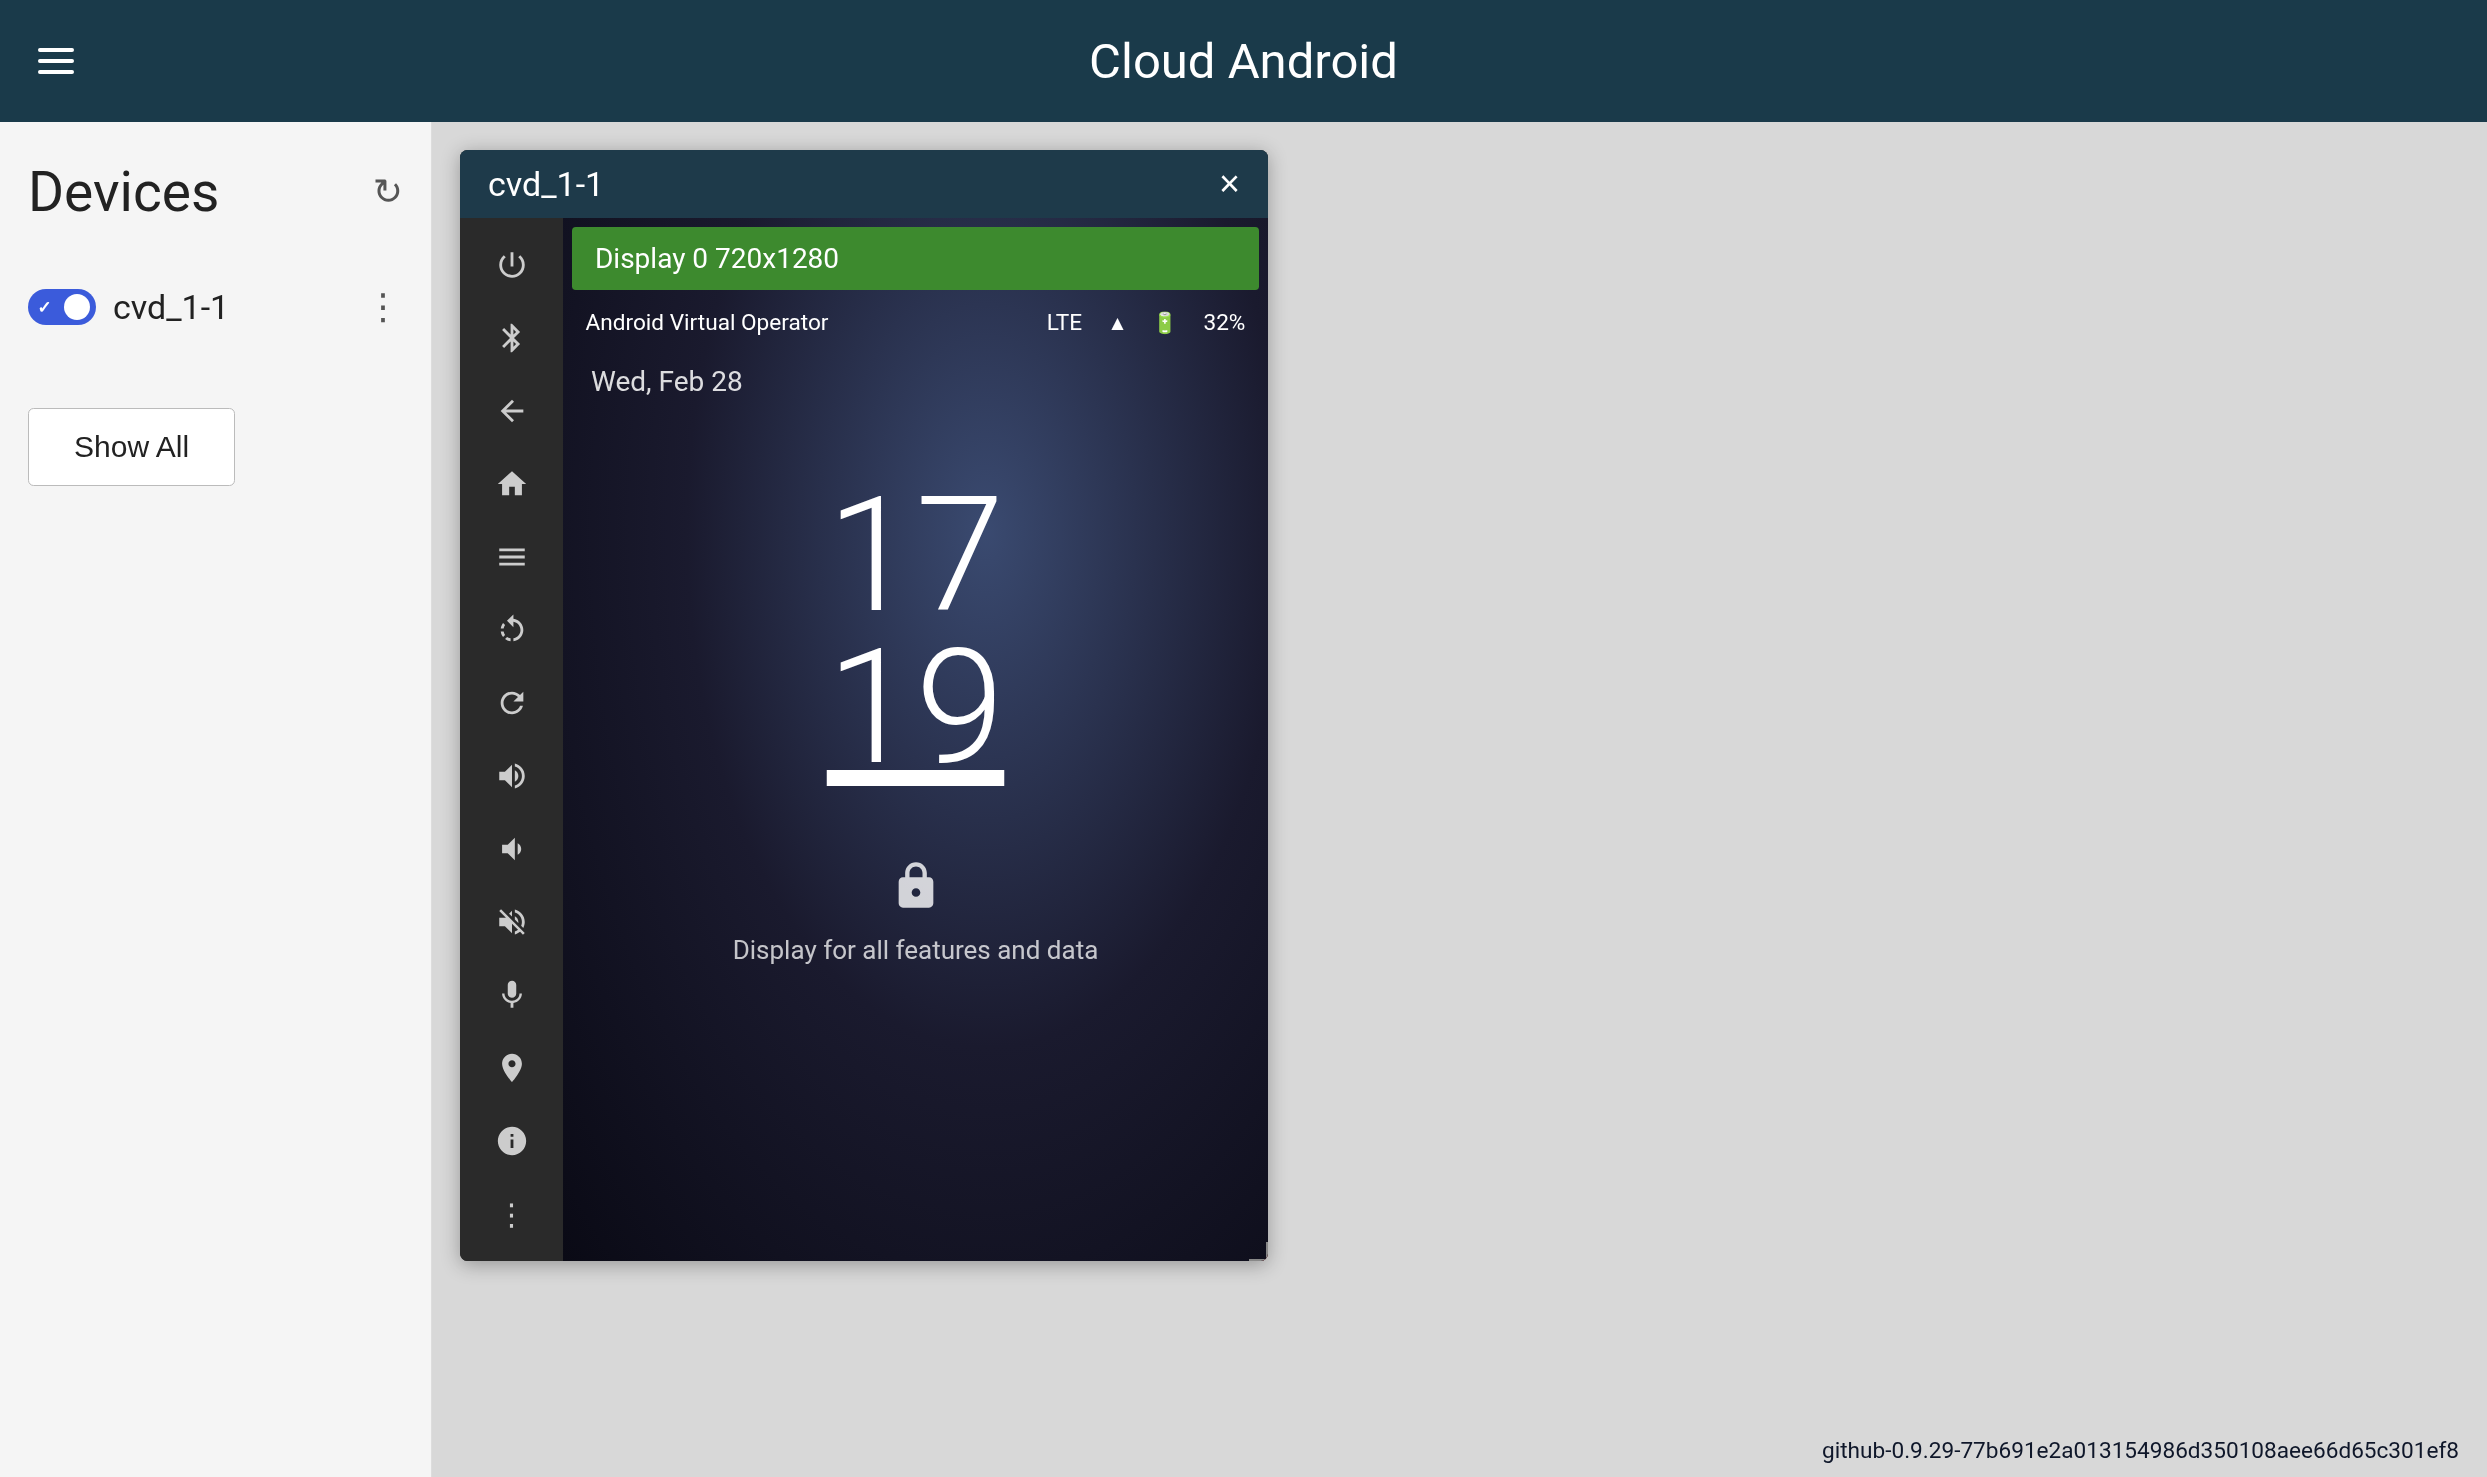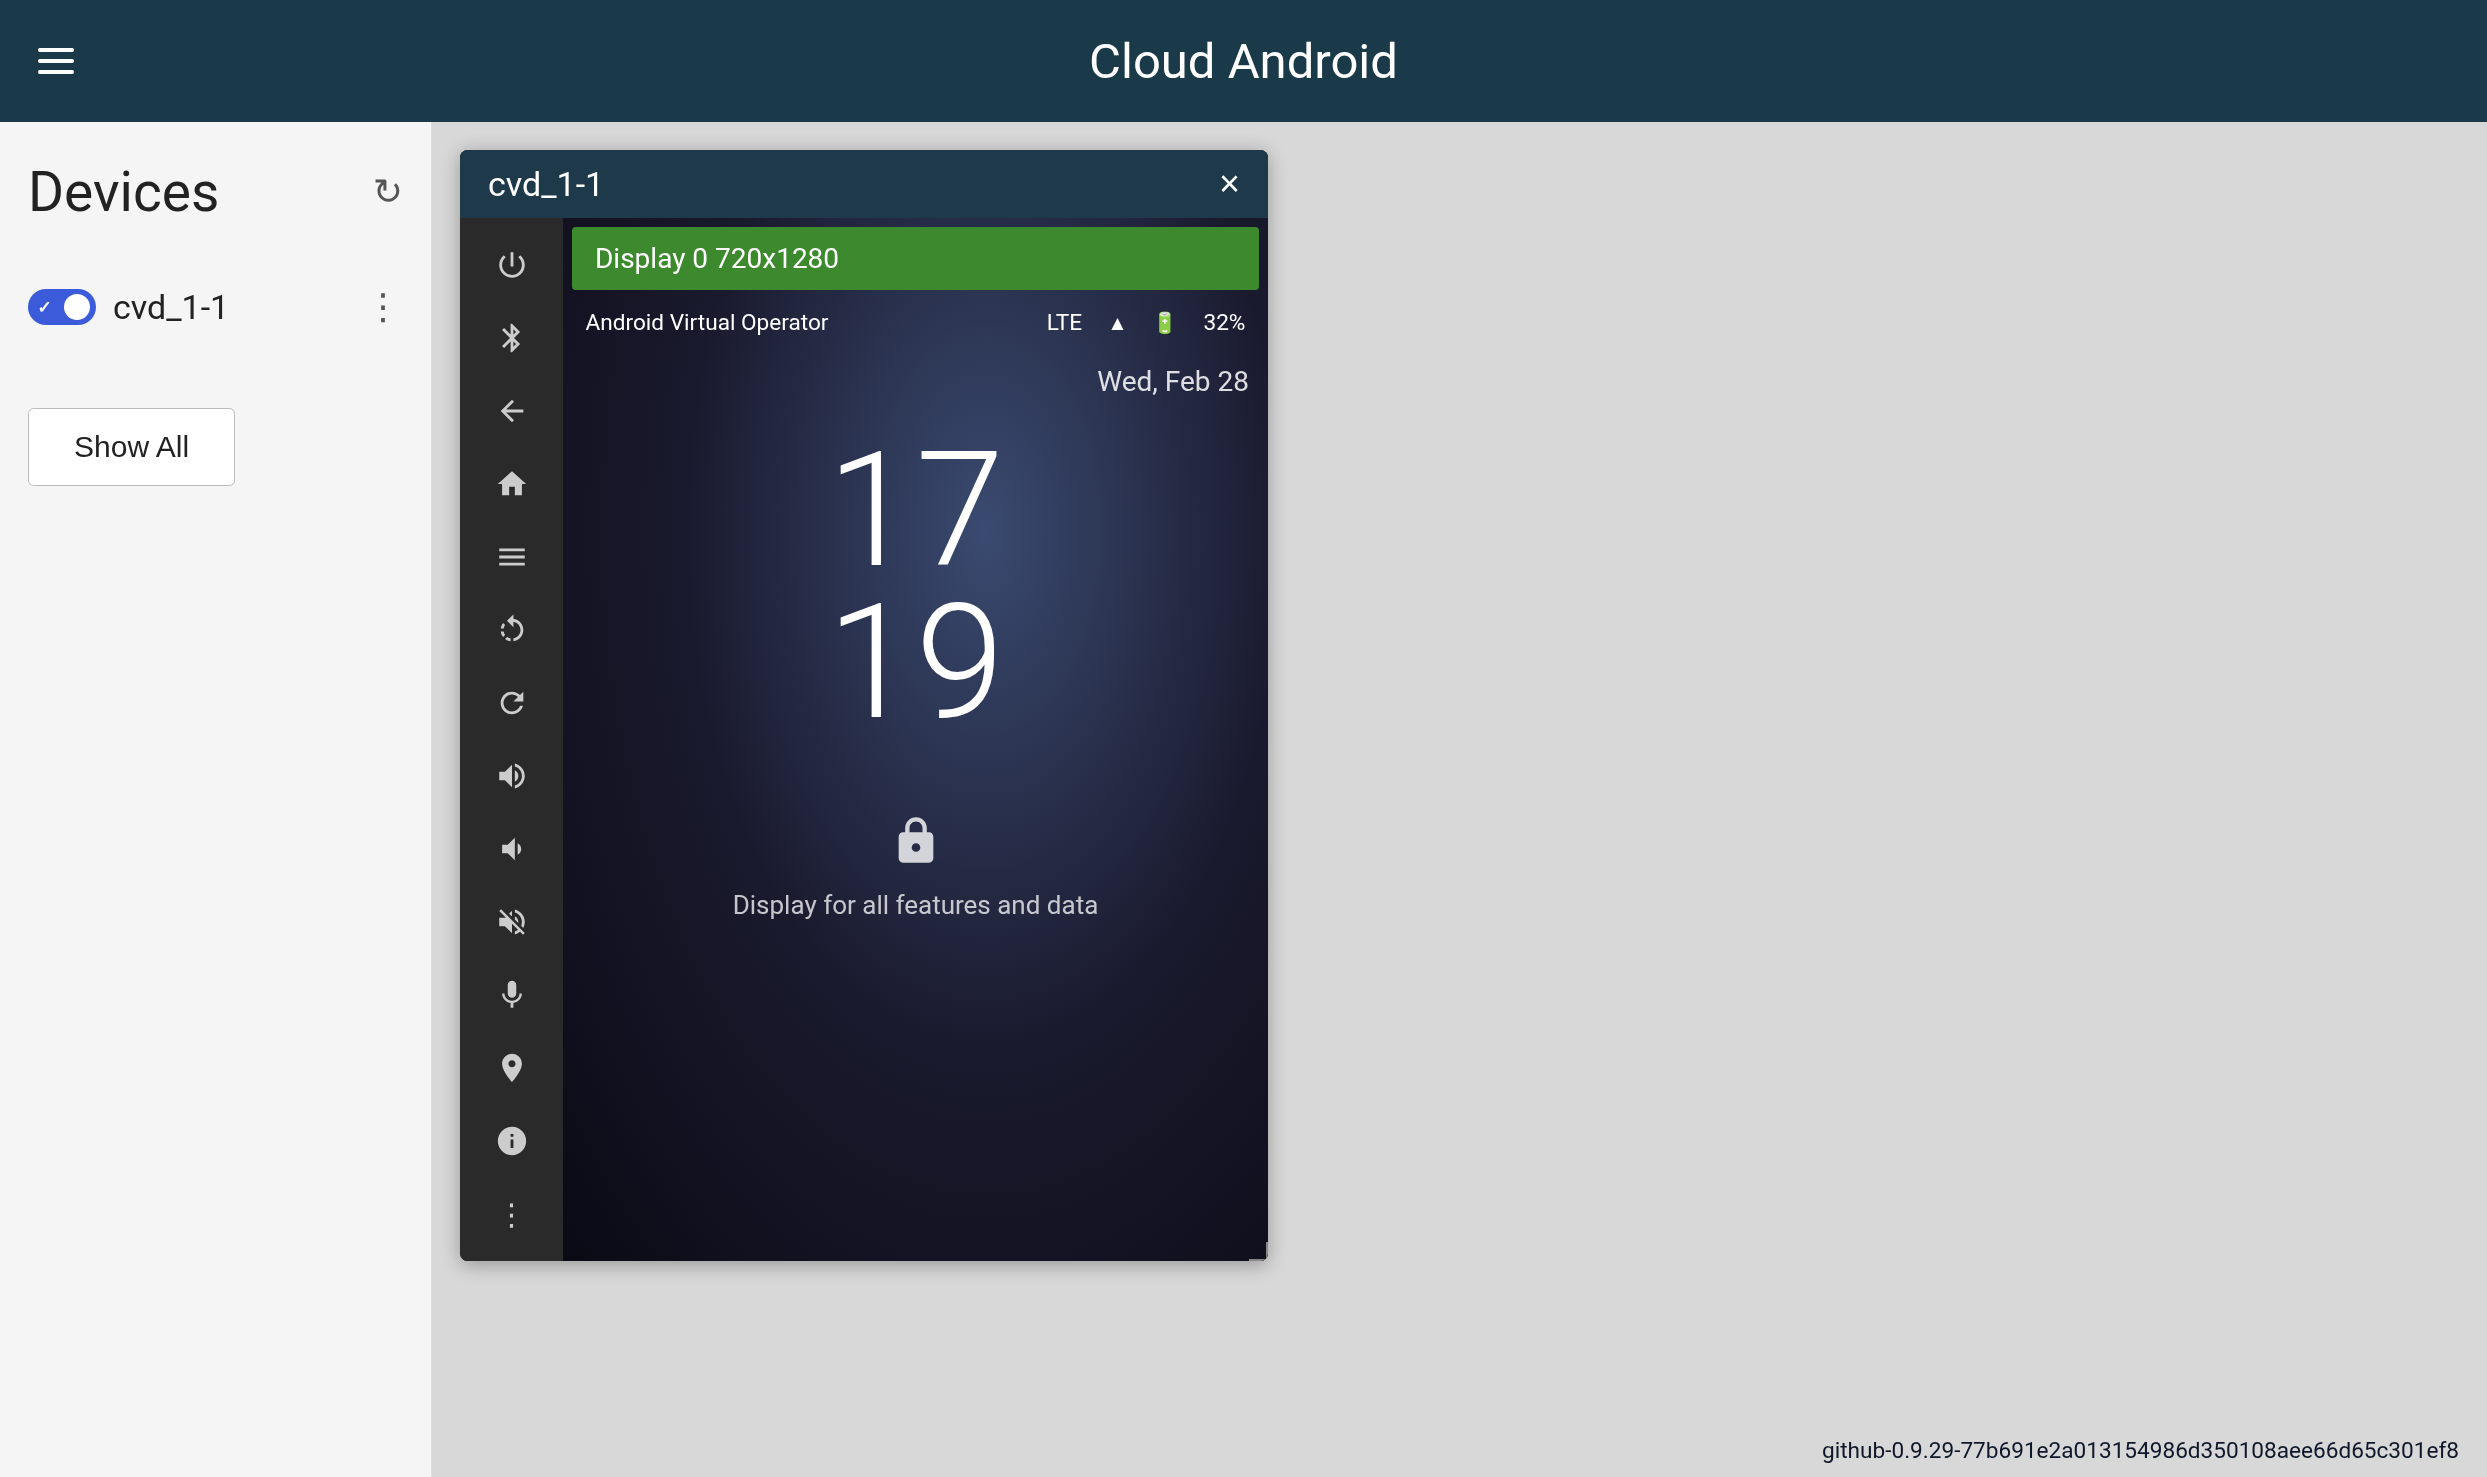--- a/index.html
+++ b/index.html
@@ -241,24 +241,25 @@
       font-size: 22.6px;
     }
     .status-right {
       display: flex;
       align-items: center;
       gap: 25px;
     }
 
     
     .lock-screen {
-      padding: 19px 19px;
+      padding: 19px 28px;
       display: flex;
       flex-direction: column;
-      align-items: flex-end;
+      align-items: flex-start;
+      gap: 45px;
     }
     .lock-date {
       color: rgba(255,255,255,0.85);
       font-size: 28px;
       margin-bottom: 9.4px;
     }
     .lock-time {
       color: white;
       font-size: 160px;
       font-weight: 300;
@@ -451,21 +452,21 @@
                 <span style="font-size:20.7px;">▲</span>
                 <span style="font-size:20.7px;">🔋</span>
                 <span>32%</span>
               </div>
             </div>
 
             <div class="lock-screen">
               <span class="lock-date">Wed, Feb 28</span>
               <div class="lock-time">
                 <div style="line-height:0.95;">17</div>
-                <div style="line-height:0.95;">19</div>
+                <div style="line-height:0.95;text-decoration:underline;">19</div>
               </div>
             </div>
 
             <div class="lock-unlock-section">
               <div class="lock-icon-wrapper">
                 <svg viewBox="0 0 24 24" width="52" height="52" fill="rgba(255,255,255,0.8)">
                   <path d="M18 8h-1V6c0-2.76-2.24-5-5-5S7 3.24 7 6v2H6c-1.1 0-2 .9-2 2v10c0 1.1.9 2 2 2h12c1.1 0 2-.9 2-2V10c0-1.1-.9-2-2-2zm-6 9c-1.1 0-2-.9-2-2s.9-2 2-2 2 .9 2 2-.9 2-2 2zM9 8V6c0-1.66 1.34-3 3-3s3 1.34 3 3v2H9z"></path>
                 </svg>
               </div>
               <span class="lock-unlock-text">Display for all features and data</span>

